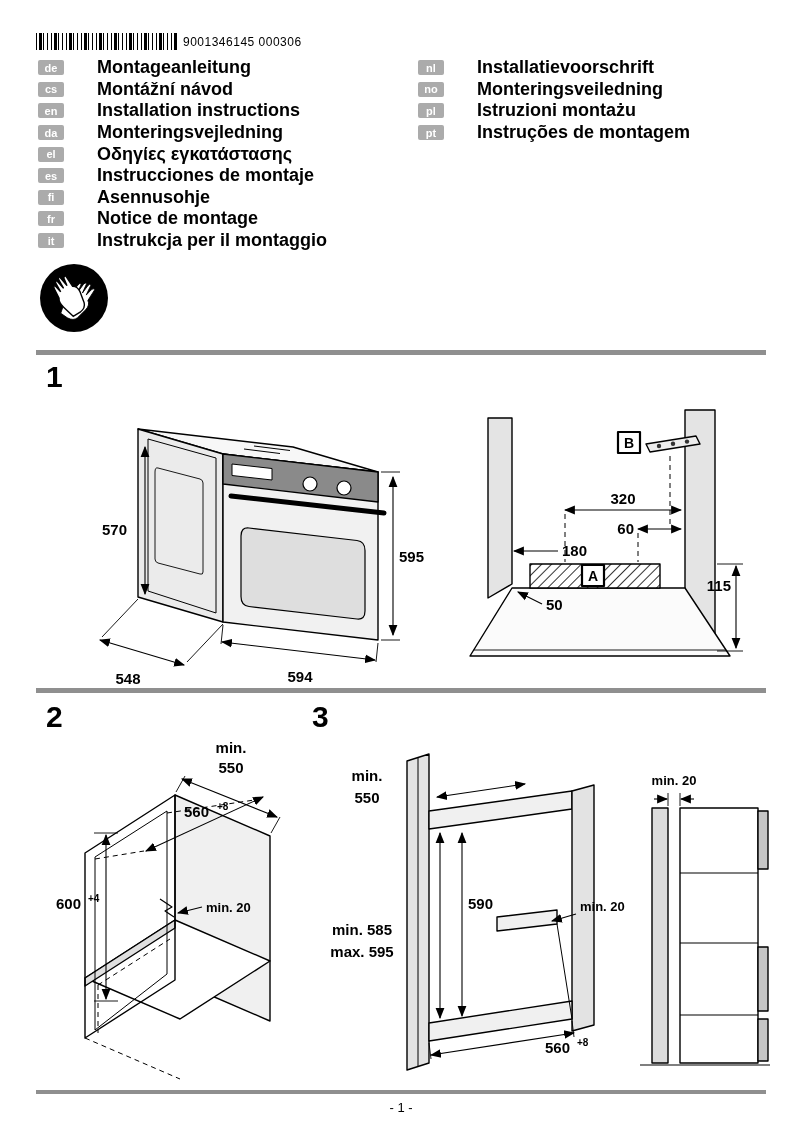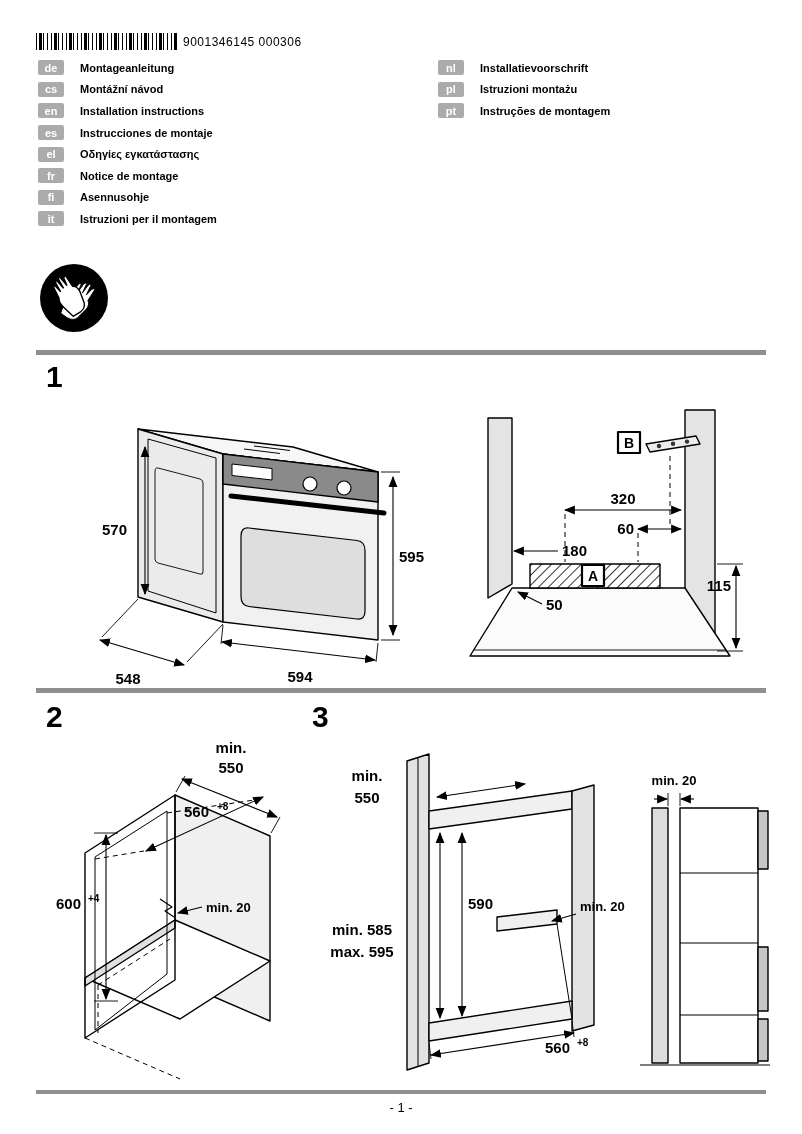--- a/index.html
+++ b/index.html
@@ -10,22 +10,22 @@
   
   .barcode { position:absolute; left:36px; top:33px; width:142px; height:17px;
     background: repeating-linear-gradient(90deg,#000 0 1.5px,#fff 1.5px 3px,#000 3px 6px,#fff 6px 7px,#000 7px 8px,#fff 8px 11px,#000 11px 12.5px,#fff 12.5px 15px); }
   .barcode-text { position:absolute; left:183px; top:35px; font-size:12px; letter-spacing:0.5px; }
 
   
   .lang-col { position:absolute; top:57px; }
   .lang-row { display:flex; align-items:center; height:21.6px; }
   .lang-badge { display:inline-flex; align-items:center; justify-content:center;
     width:26px; height:15px; background:#ababab; color:#fff; font-size:11px; font-weight:bold;
-    border-radius:2px; margin-right:16px; flex:none; }
-  .lang-title { font-size:11px; font-weight:bold; white-space:nowrap; }
+    border-radius:2px; margin-right:33px; flex:none; }
+  .lang-title { font-size:18px; font-weight:bold; white-space:nowrap; }
 
   
   .gloves { position:absolute; left:38px; top:262px; width:72px; height:72px; }
 
   
   .divider { position:absolute; left:36px; width:730px; height:5px; background:#8f8f8f; }
 
   .fig-number { position:absolute; font-size:30px; font-weight:bold; }
   .figure-svg { position:absolute; overflow:visible; }
 
@@ -69,45 +69,53 @@
       </div>
     <div class="lang-row">
         <span class="lang-badge">cs</span>
         <span class="lang-title">Montážní návod</span>
       </div>
     <div class="lang-row">
         <span class="lang-badge">en</span>
         <span class="lang-title">Installation instructions</span>
       </div>
     <div class="lang-row">
+        <span class="lang-badge">da</span>
+        <span class="lang-title">Monteringsvejledning</span>
+      </div>
+    <div class="lang-row">
+        <span class="lang-badge">el</span>
+        <span class="lang-title">Οδηγίες εγκατάστασης</span>
+      </div>
+    <div class="lang-row">
         <span class="lang-badge">es</span>
         <span class="lang-title">Instrucciones de montaje</span>
       </div>
     <div class="lang-row">
-        <span class="lang-badge">el</span>
-        <span class="lang-title">Οδηγίες εγκατάστασης</span>
+        <span class="lang-badge">fi</span>
+        <span class="lang-title">Asennusohje</span>
       </div>
     <div class="lang-row">
         <span class="lang-badge">fr</span>
         <span class="lang-title">Notice de montage</span>
       </div>
     <div class="lang-row">
-        <span class="lang-badge">fi</span>
-        <span class="lang-title">Asennusohje</span>
-      </div>
-    <div class="lang-row">
         <span class="lang-badge">it</span>
-        <span class="lang-title">Istruzioni per il montagem</span>
+        <span class="lang-title">Instrukcja per il montaggio</span>
       </div>
   </div>
 
-  <div class="lang-col" style="left:438px">
+  <div class="lang-col" style="left:418px">
     <div class="lang-row">
         <span class="lang-badge">nl</span>
         <span class="lang-title">Installatievoorschrift</span>
+      </div>
+    <div class="lang-row">
+        <span class="lang-badge">no</span>
+        <span class="lang-title">Monteringsveiledning</span>
       </div>
     <div class="lang-row">
         <span class="lang-badge">pl</span>
         <span class="lang-title">Istruzioni montażu</span>
       </div>
     <div class="lang-row">
         <span class="lang-badge">pt</span>
         <span class="lang-title">Instruções de montagem</span>
       </div>
   </div>

